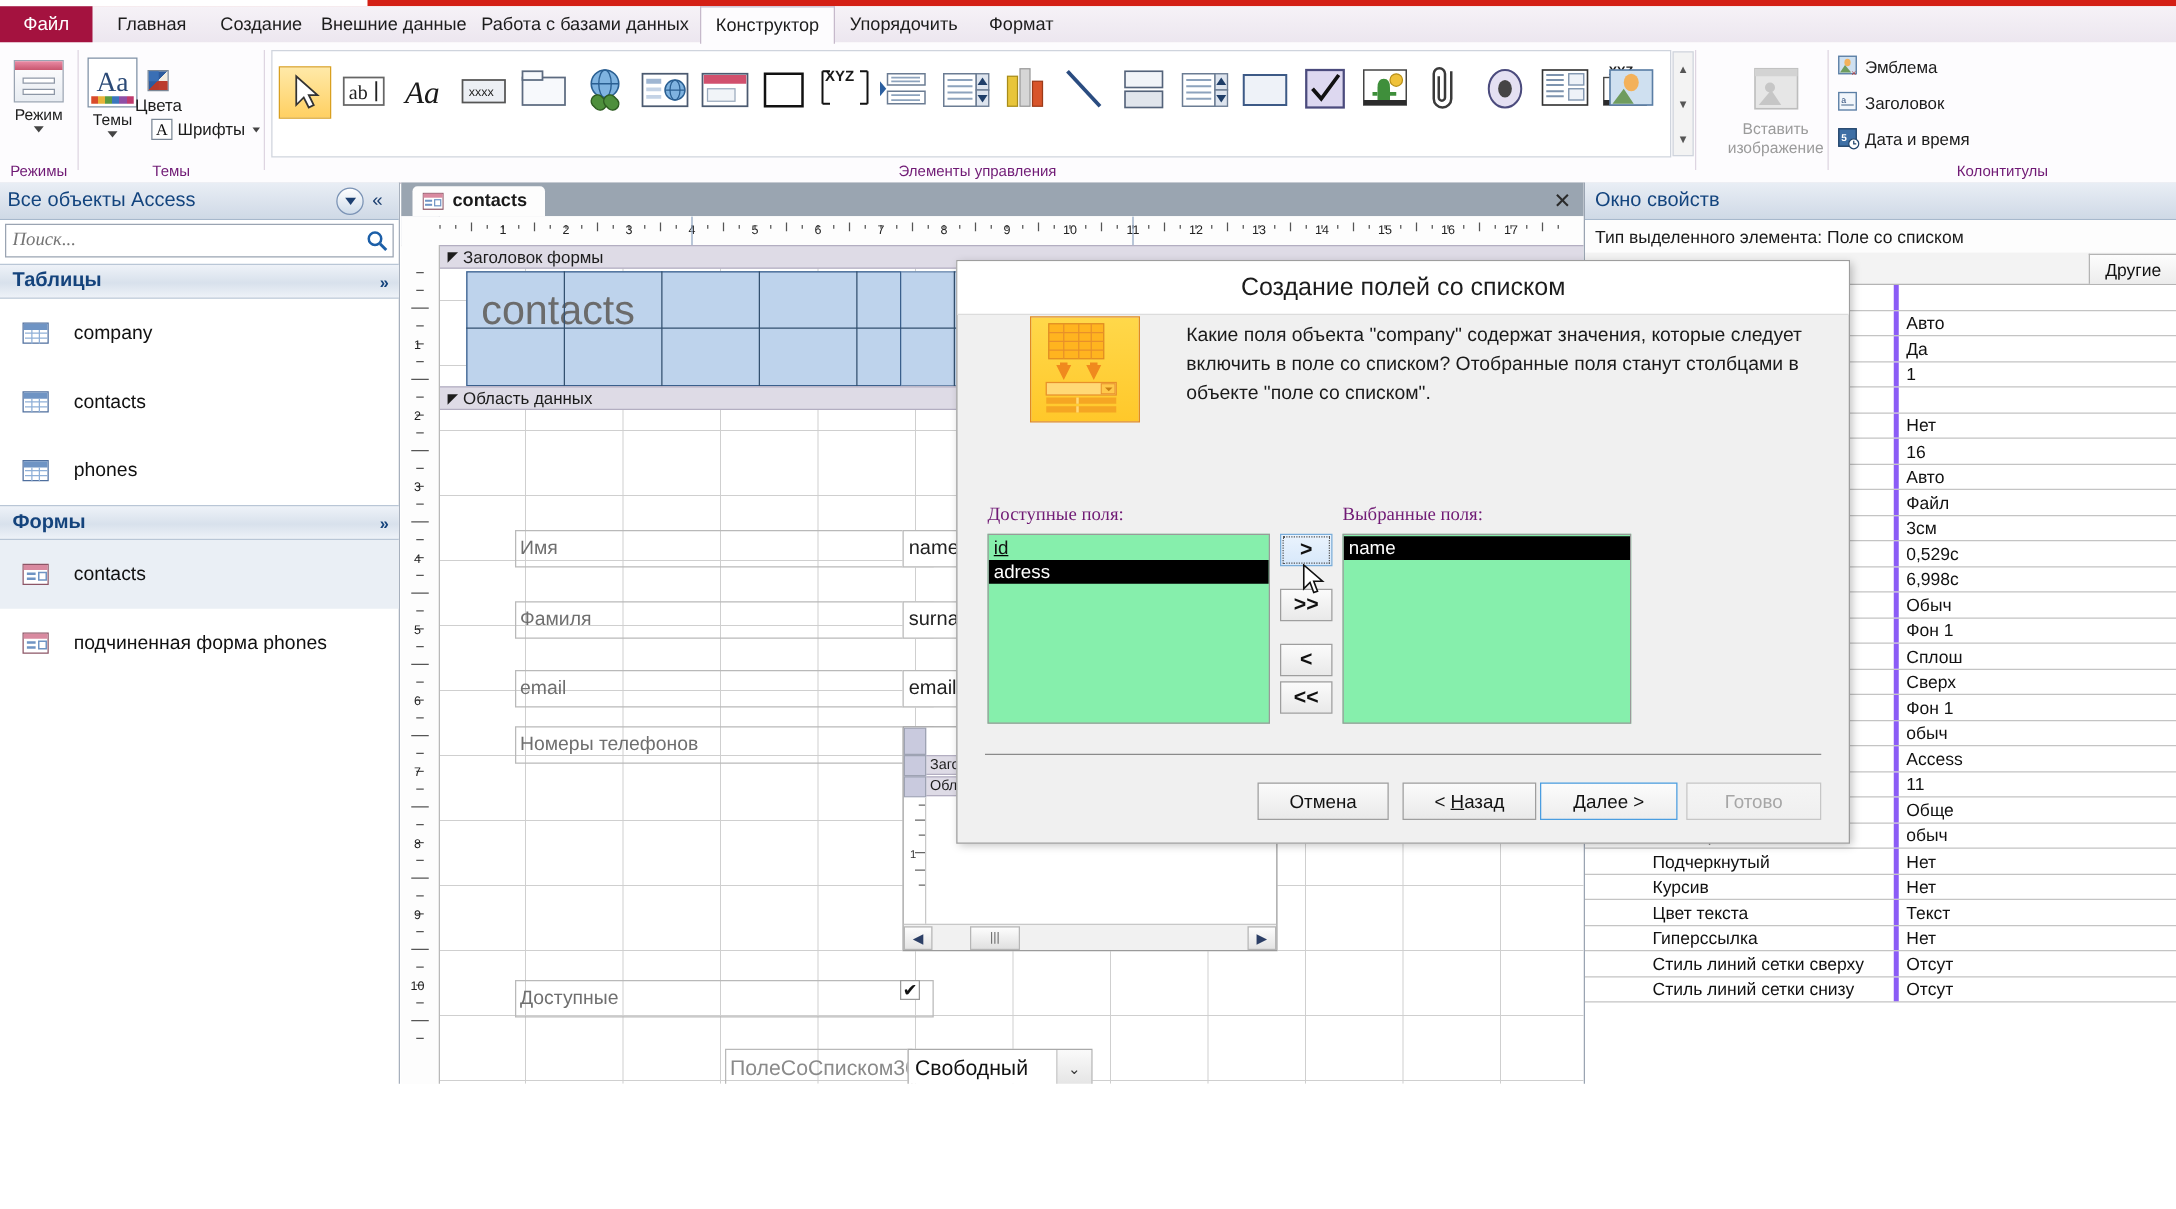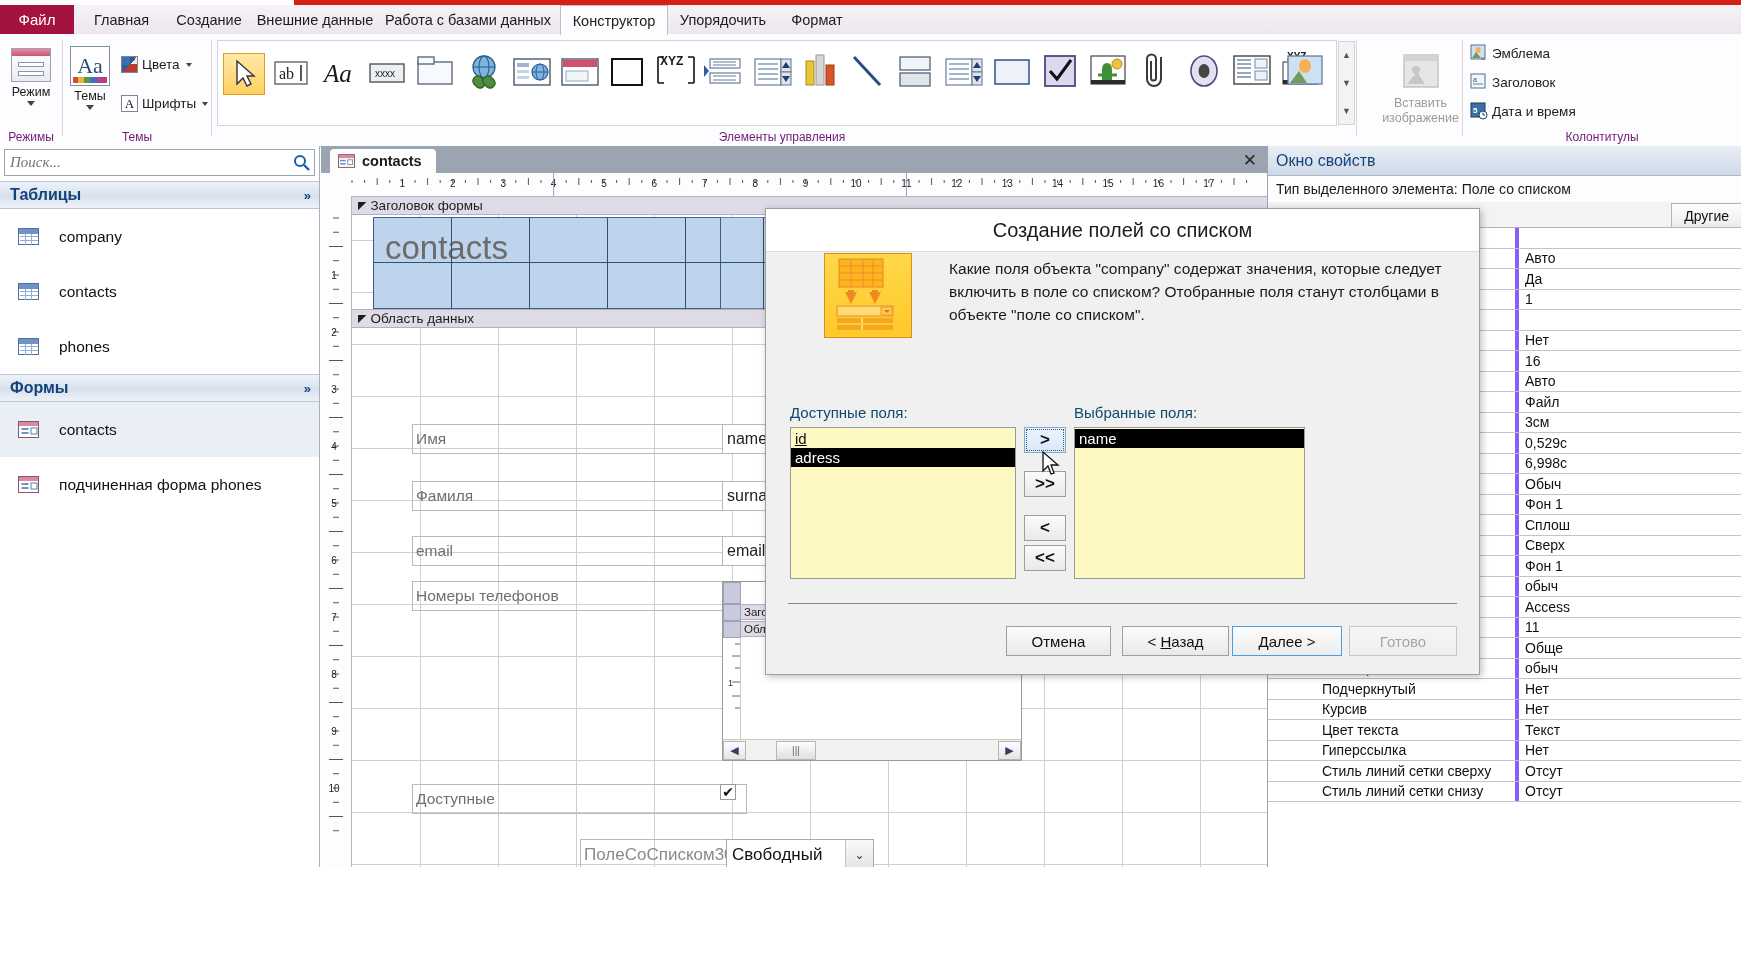--- a/index.html
+++ b/index.html
@@ -480,26 +480,26 @@
     width: 88px; height: 85px;
     background: linear-gradient(to bottom,#ffd84a,#ffc82a);
     border: 1px solid #e08a22;
     box-sizing:border-box;
   }
   .dlg-text{
     position:absolute; left: 183px; top: 48px; width: 495px;
     font-size: 15.5px; color: #1a1a1a; line-height: 23px;
   }
   .dlg-lbl{
-    position:absolute; font-size: 15px; color:#0c4a6e;
+    position:absolute; font-size: 15px; color:#701a75;font-family:Liberation Serif, serif;
   }
   .listbox{
     position:absolute;
     border: 1px solid #9a9a9a;
-    background: #fef9c3;
+    background: #86efac;
     box-sizing:border-box;
     overflow:hidden;
     padding-top: 1px;
     text-decoration: underline;
   }
   .lb-item{
     height: 19px; display:flex;align-items:center;
     padding-left: 4px; font-size: 15px; color:#111;
     box-sizing:border-box;
   }
@@ -575,21 +575,21 @@
       <div class="rgroup-label">Режимы</div>
     </div>
     <div class="rgroup-sep" style="left:62px;"></div>
 
     <div class="rgroup" style="left:63px;width:148px;">
       <div class="btn-bigicon" style="left:7px;top:12px;">
         <div class="icon-themes">Aa</div>
         <div style="margin-top:3px;">Темы</div>
         <div class="caret-dn"></div>
       </div>
-      <div class="sm-btn" style="left:58px;top:22px;">
+      <div class="sm-btn" style="left:45px;top:22px;flex-direction:column;">
         <span class="sw-colors"></span>
         <span>Цвета</span>
         <span class="caret-sm"></span>
       </div>
       <div class="sm-btn" style="left:58px;top:61px;">
         <span class="sw-fonts">A</span>
         <span>Шрифты</span>
         <span class="caret-sm"></span>
       </div>
       <div class="rgroup-label">Темы</div>
@@ -832,20 +832,29 @@
           <circle cx="13" cy="13" r="4" fill="#fff" stroke="#22456c" stroke-width="1"></circle>
           <path d="M13 10.5 v2.5 h2" stroke="#22456c" stroke-width="1" fill="none"></path>
         </svg>
         <span>Дата и время</span>
       </div>
       <div class="rgroup-label">Колонтитулы</div>
     </div>
   </div>
 
   <div class="navpane">
+    <div class="navpane-header">
+      <div class="navpane-title">Все объекты Access</div>
+      <div class="np-dd">
+        <svg width="9" height="6" viewBox="0 0 9 6">
+            <polygon points="0,0 9,0 4.5,6" fill="#1c3f70"></polygon>
+          </svg>
+      </div>
+      <div class="np-collapse">«</div>
+    </div>
     <div class="search-wrap">
       <input class="search-input" placeholder="Поиск..." style="">
       <span class="search-icon">
         <svg width="18" height="18" viewBox="0 0 18 18">
           <circle cx="7" cy="7" r="5" fill="none" stroke="#1c5fa8" stroke-width="2"></circle>
           <line x1="11" y1="11" x2="16" y2="16" stroke="#1c5fa8" stroke-width="2.4"></line>
         </svg>
       </span>
     </div>
 

